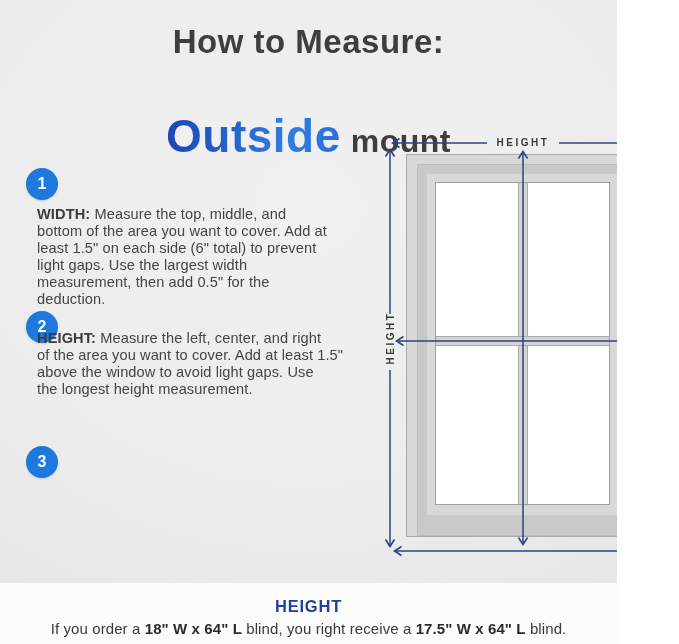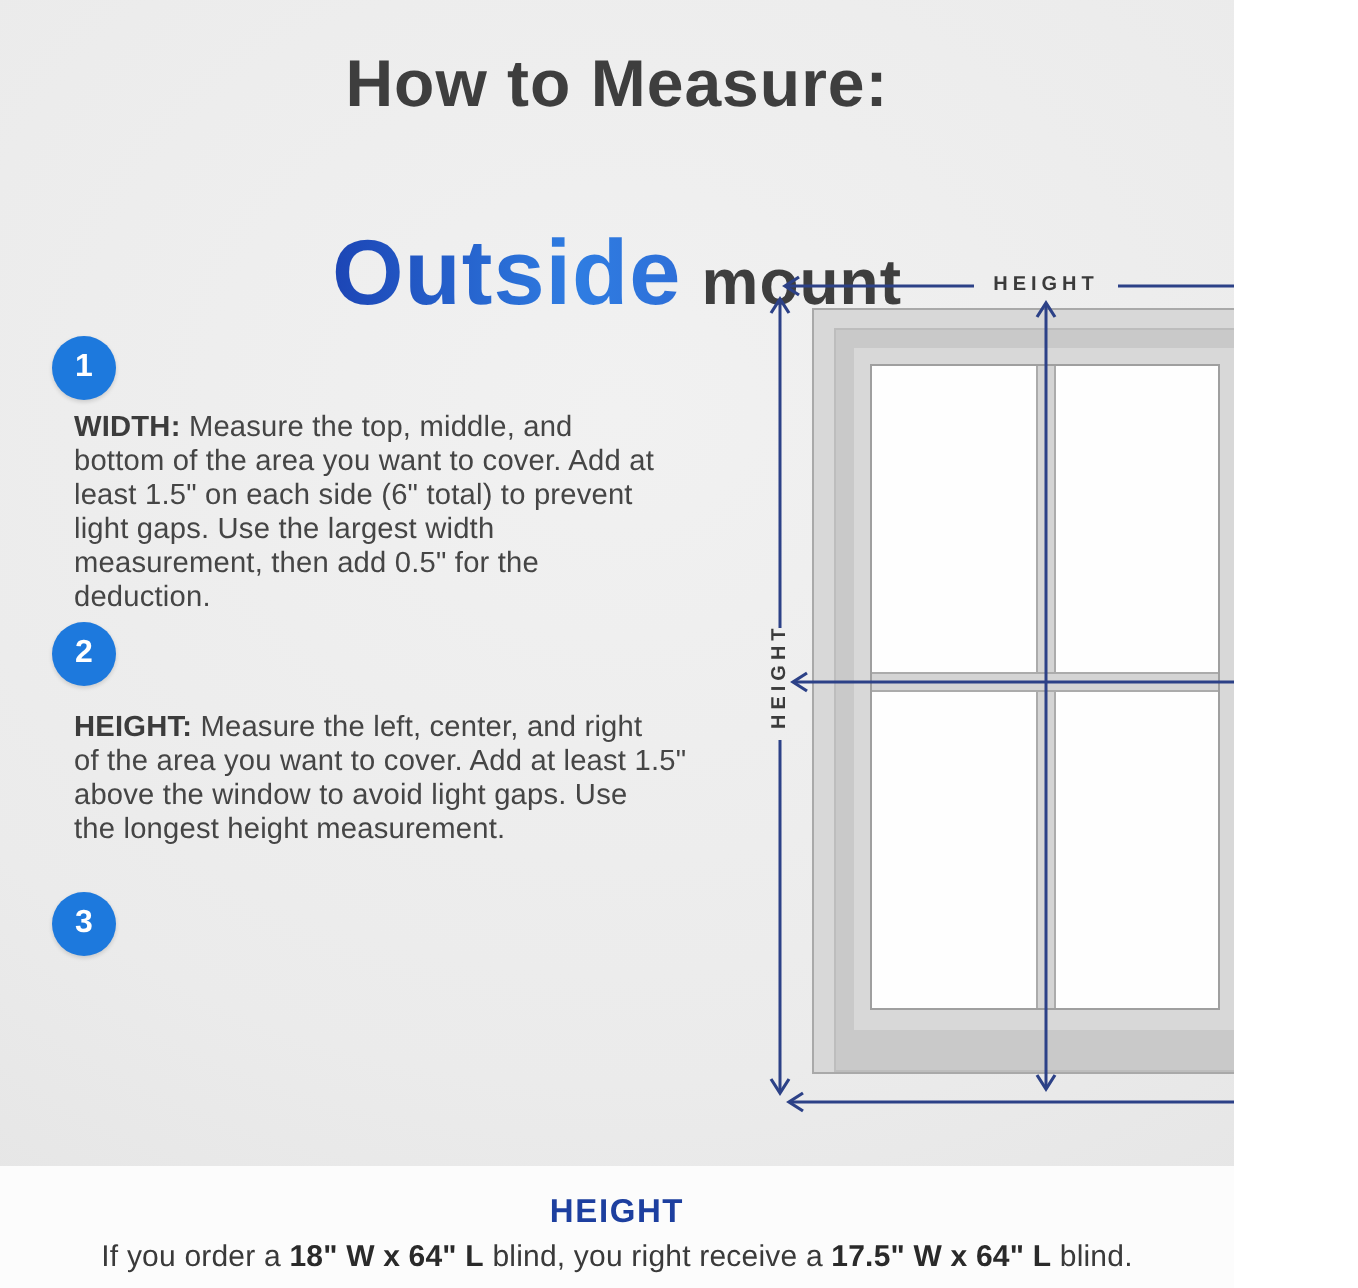--- a/index.html
+++ b/index.html
@@ -28,21 +28,21 @@
     display:flex;align-items:center;justify-content:center;
     box-shadow:0 1px 2px rgba(0,0,0,0.15);
   }
   .step-text{
     position:absolute;left:37px;width:348px;margin:0;
     font-size:14.6px;line-height:17px;color:#454545;letter-spacing:0.1px;
   }
   .step-text strong{color:#3c3c3c;font-weight:700;margin-top:39px;}
   .step-text .body{white-space:pre-line;}
   .c1{top:168px;} .t1{top:206px;}
-  .c2{top:311px;} .t2{top:356px;}
+  .c2{top:311px;} .t2{top:330px;}
   .c3{top:446px;} .t3{top:485px;}
   
   .win-outer{position:absolute;left:406px;top:154px;width:233px;height:383px;
     background:#d8d8d8;border:1px solid #a9a9a9;box-sizing:border-box;}
   .win-band{position:absolute;left:10px;top:9px;right:10px;bottom:0;
     background:#c9c9c9;border:1px solid #bdbdbd;}
   .win-sash{position:absolute;left:9px;top:9px;right:9px;bottom:20px;background:#d8d8d8;}
   .win-pane{position:absolute;left:8px;top:8px;right:8px;bottom:10px;
     background:#fefefe;border:1px solid #9f9f9f;}
   .win-mullion-v{position:absolute;left:82px;top:0;bottom:0;width:10px;

